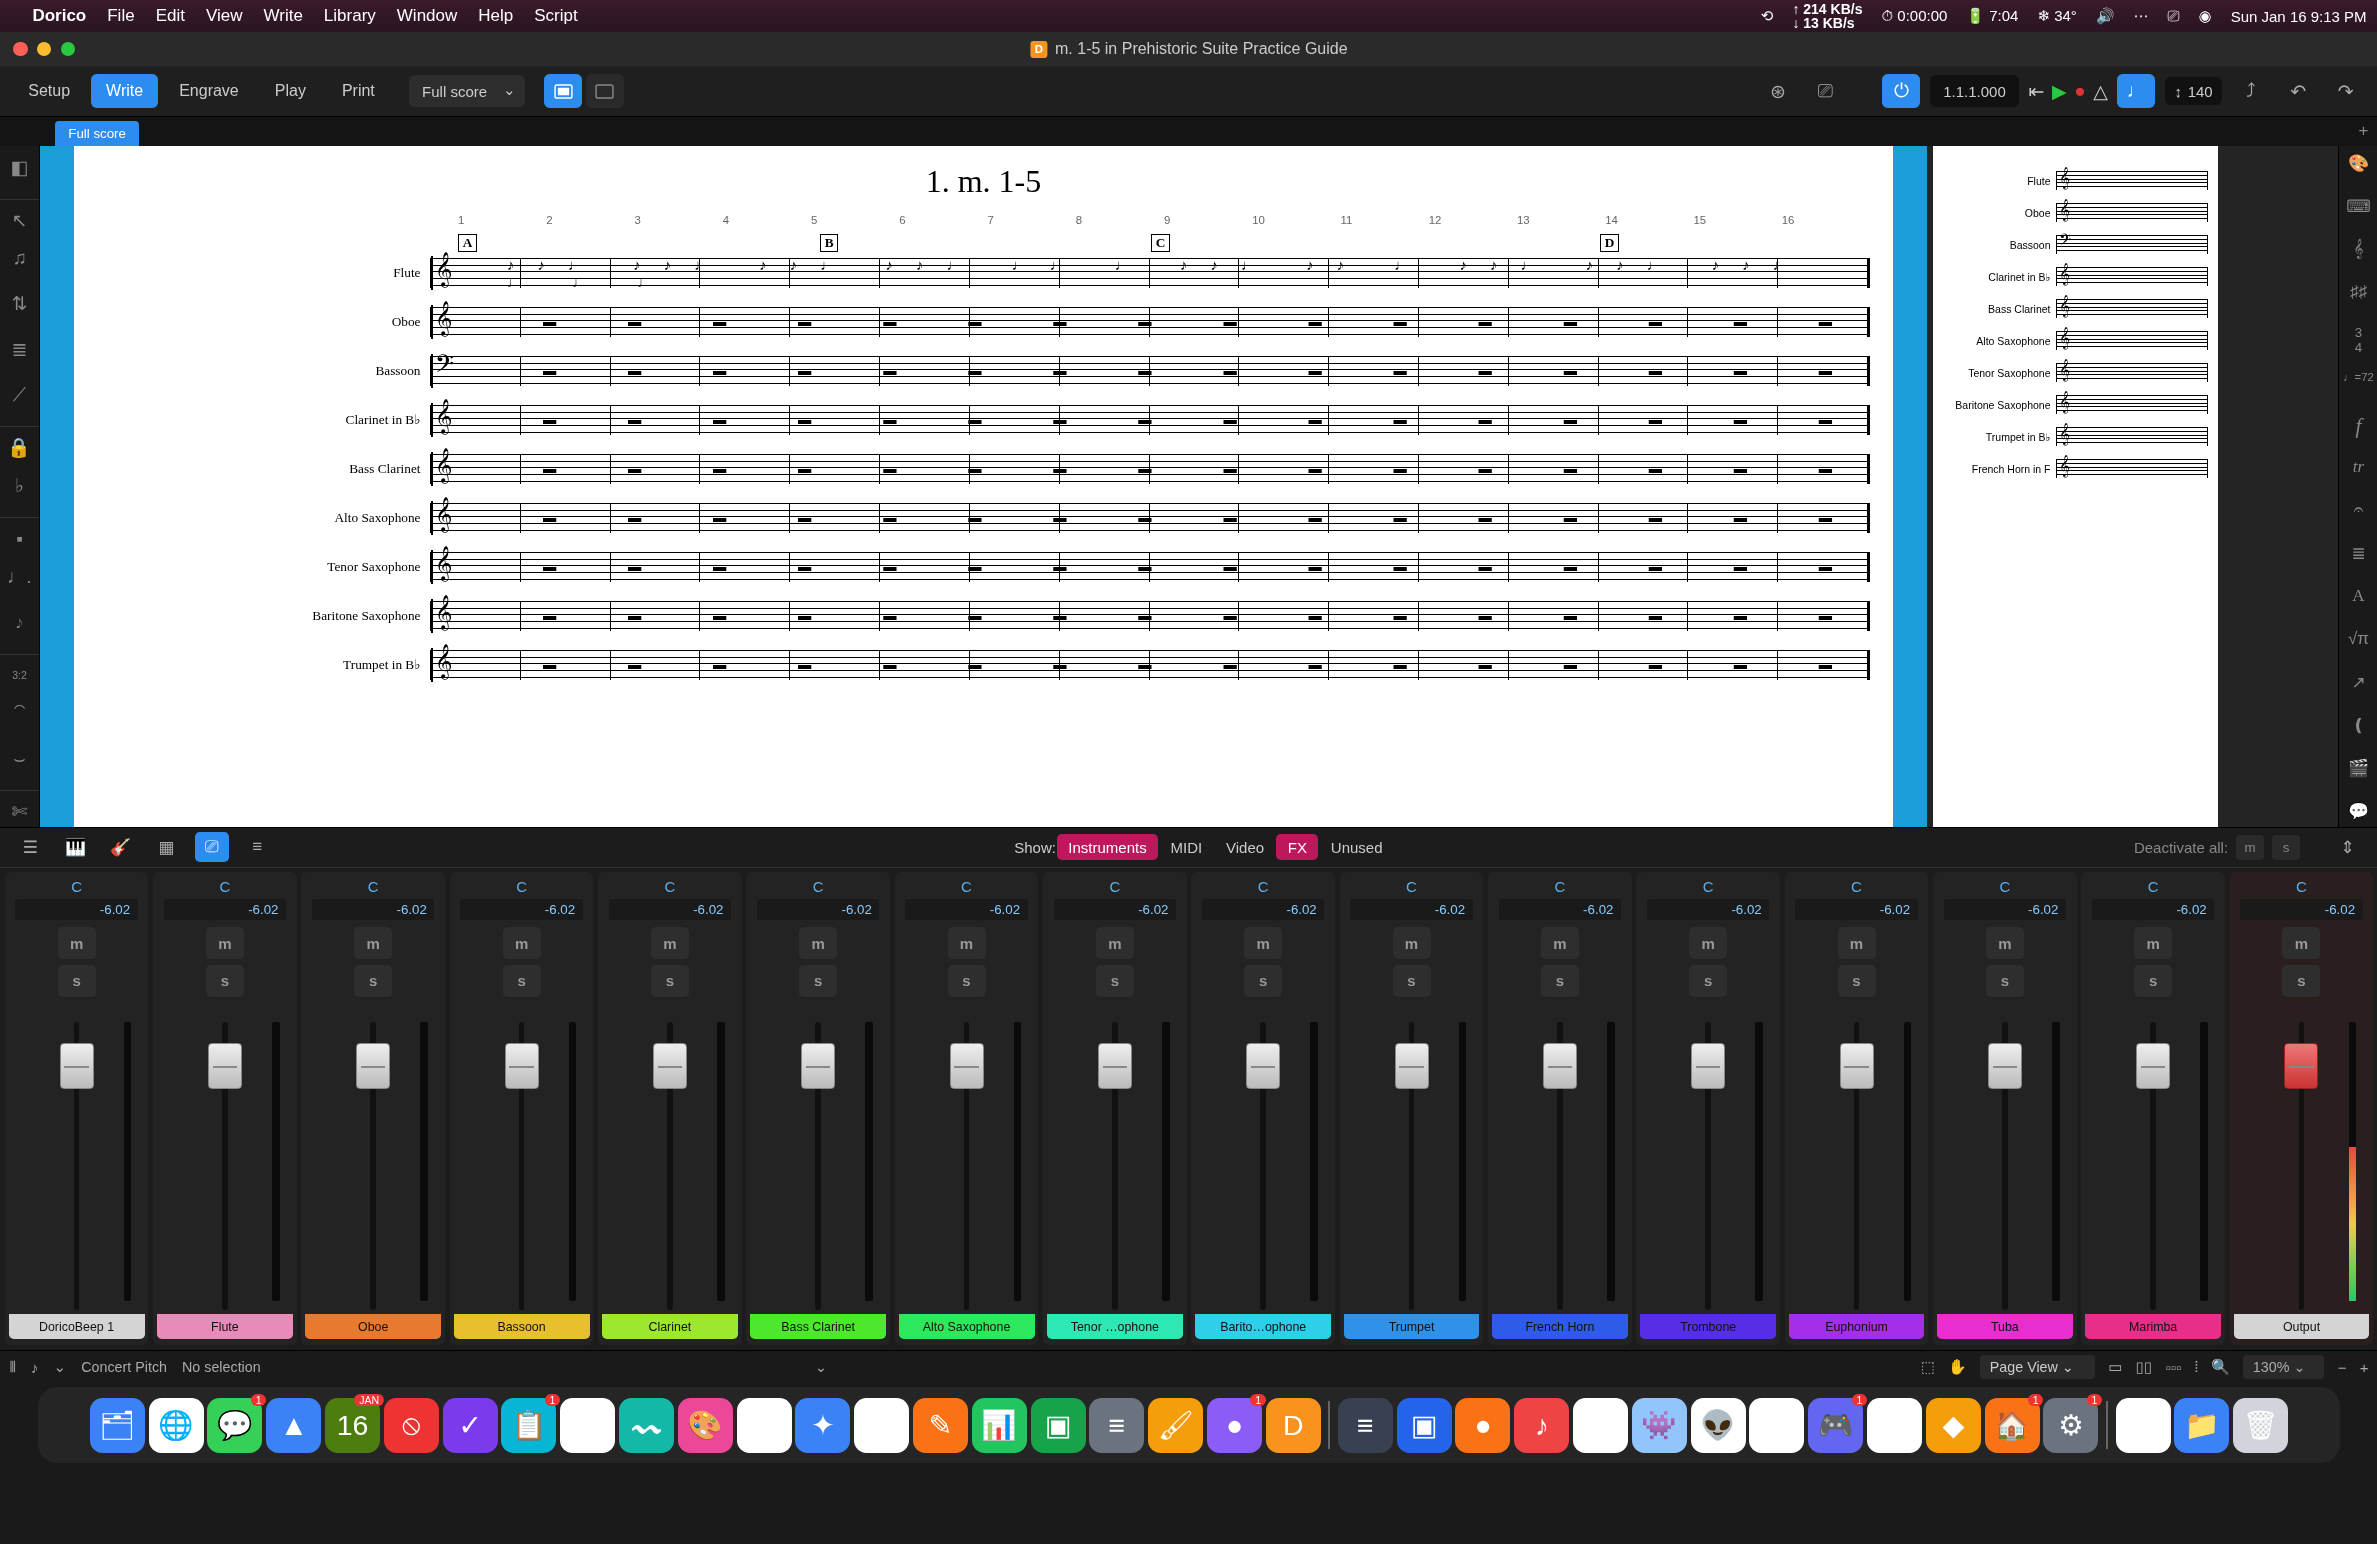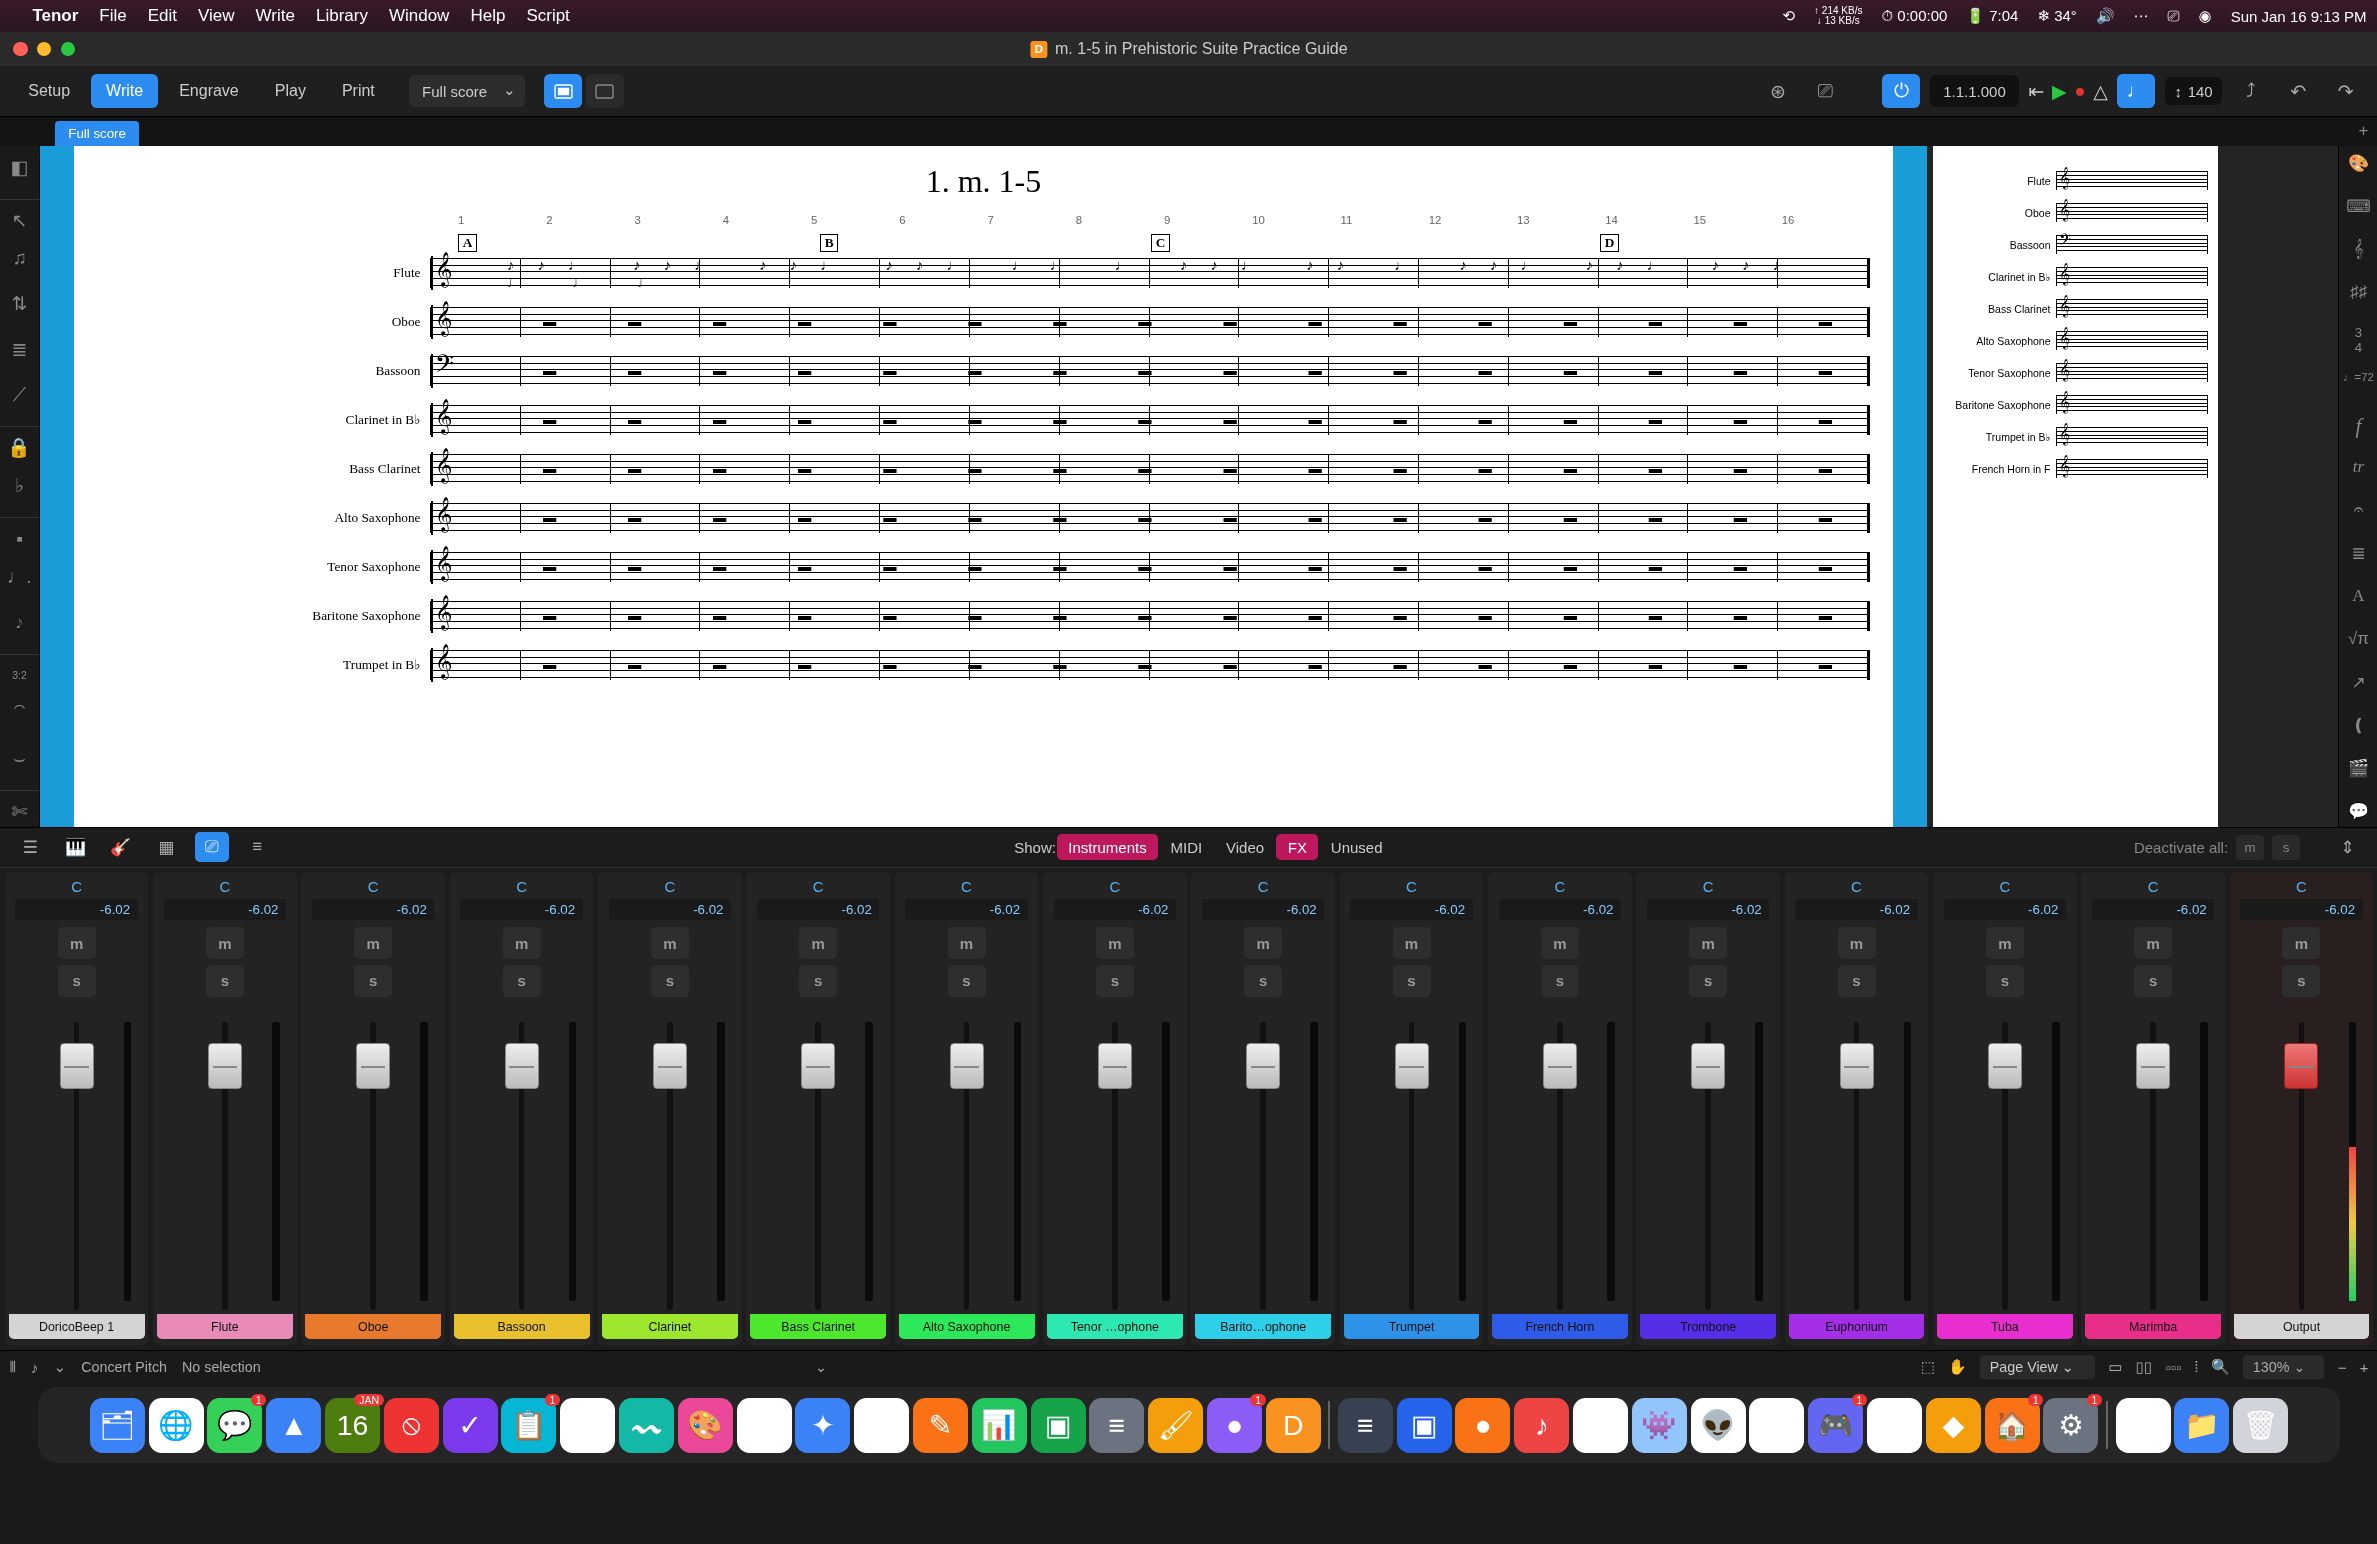--- a/index.html
+++ b/index.html
@@ -4,21 +4,21 @@
 <style>
 * { margin: 0; padding: 0; box-sizing: border-box; font-family: -apple-system, BlinkMacSystemFont, "Segoe UI", sans-serif; }
 body { background: #1a1a1a; color: #ccc; overflow: hidden; width: 2378px; height: 1545px; position: relative; }
 
 
 .menubar { height: 32px; background: linear-gradient(#3a1a2a,#2a1522); display: flex; align-items: center; padding: 0 11.4px; font-size: 17px; color: #fff; justify-content: space-between; }
 .menubar-left { display: flex; align-items: center; gap: 21px; }
 .menubar-left .apple { font-size: 19px; }
 .menubar-left .appname { font-weight: 700; }
 .menubar-right { display: flex; align-items: center; gap: 19px; font-size: 15px; }
-.menubar-right .small { font-size: 10px; line-height: 1; text-align: center; }
+.menubar-right .small { font-size: 14px; line-height: 1; text-align: left; font-weight: bold; }
 
 
 .titlebar { height: 34px; background: #2a2a2a; display: flex; align-items: center; position: relative; }
 .traffic { display: flex; gap: 9.5px; padding-left: 13.3px; }
 .traffic span { width: 14.3px; height: 14.3px; border-radius: 50%; display: inline-block; }
 .tl-close { background: #ff5f57; } .tl-min { background: #febc2e; } .tl-zoom { background: #28c840; }
 .titletext { position: absolute; left: 50%; transform: translateX(-50%); color: #ccc; font-size: 16px; display:flex; align-items:center; gap:7.6px;}
 .titletext .doc-icon{width:17px;height:17px;background:#f7931e;border-radius:2.9px;display:inline-flex;align-items:center;justify-content:center;color:#fff;font-size:11.4px;font-weight:700;}
 
 
@@ -120,21 +120,21 @@
 .dock .app { width: 55px; height: 55px; border-radius: 12.4px; display:flex;align-items:center;justify-content:center;font-size:28.5px;color:#fff;position:relative;}
 .dock .sep{width:1.9px;height:48px;background:rgba(255,255,255,.3);margin:0 3.8px;}
 .dock .badge{position:absolute;top:-3.8px;right:-3.8px;background:#e33;color:#fff;font-size:10.5px;border-radius:7.6px;padding:0 4.8px;}
 </style>
 </head>
 <body>
 
 <div class="menubar">
   <div class="menubar-left">
     <span class="apple"></span>
-    <span class="appname">Tenor</span>
+    <span class="appname">Dorico</span>
     <span>File</span>
     <span>Edit</span>
     <span>View</span>
     <span>Write</span>
     <span>Library</span>
     <span>Window</span>
     <span>Help</span>
     <span>Script</span>
   </div>
   <div class="menubar-right">

